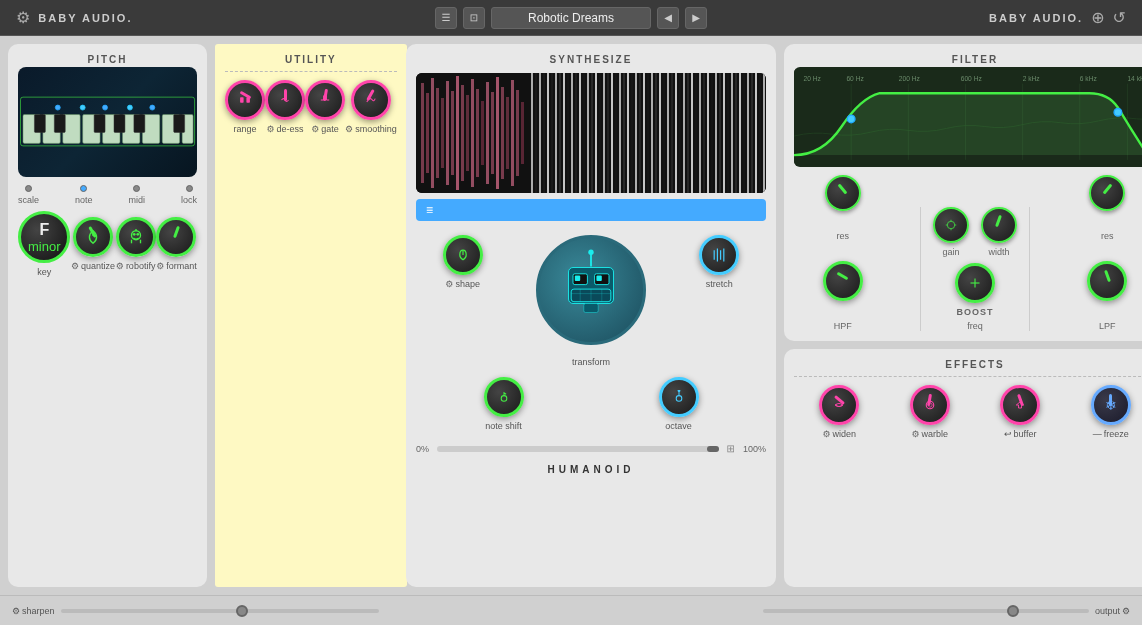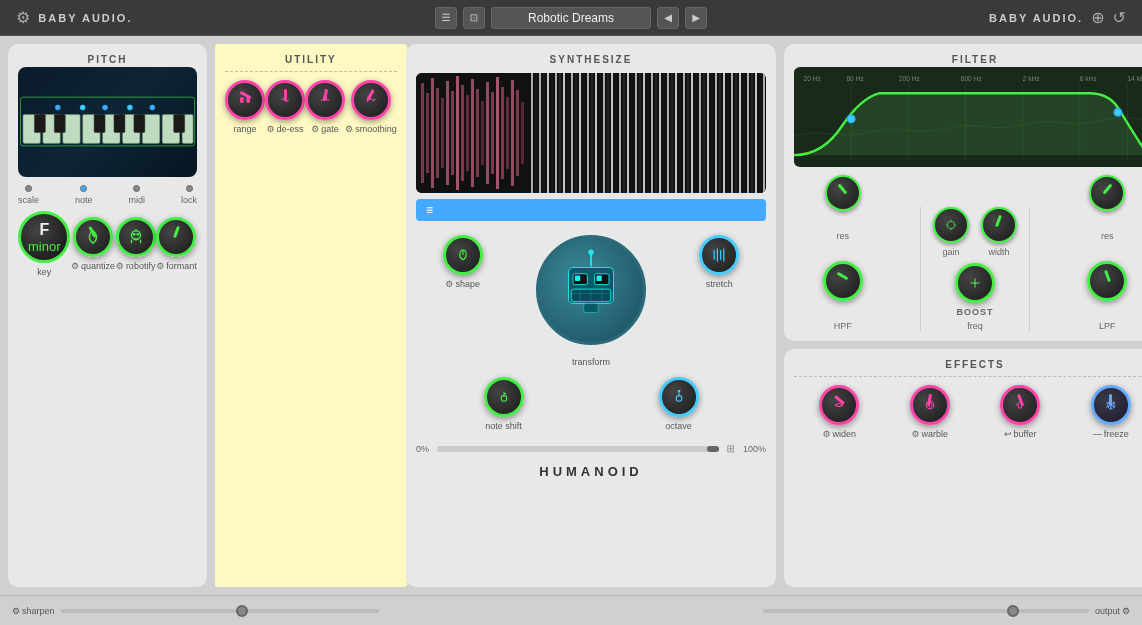--- a/index.html
+++ b/index.html
@@ -324,21 +324,21 @@
       width: 8px;
       background: #666;
       border-radius: 3px;
     }
     .progress-label {
       font-size: 9px;
       color: #666;
     }
     .humanoid-label {
       text-align: center;
-      font-size: 13px;
+      font-size: 10px;
       font-weight: 800;
       letter-spacing: 4px;
       color: #333;
       text-transform: uppercase;
       padding: 4px 0;
     }
 
     
     .right-col {
       display: flex;

